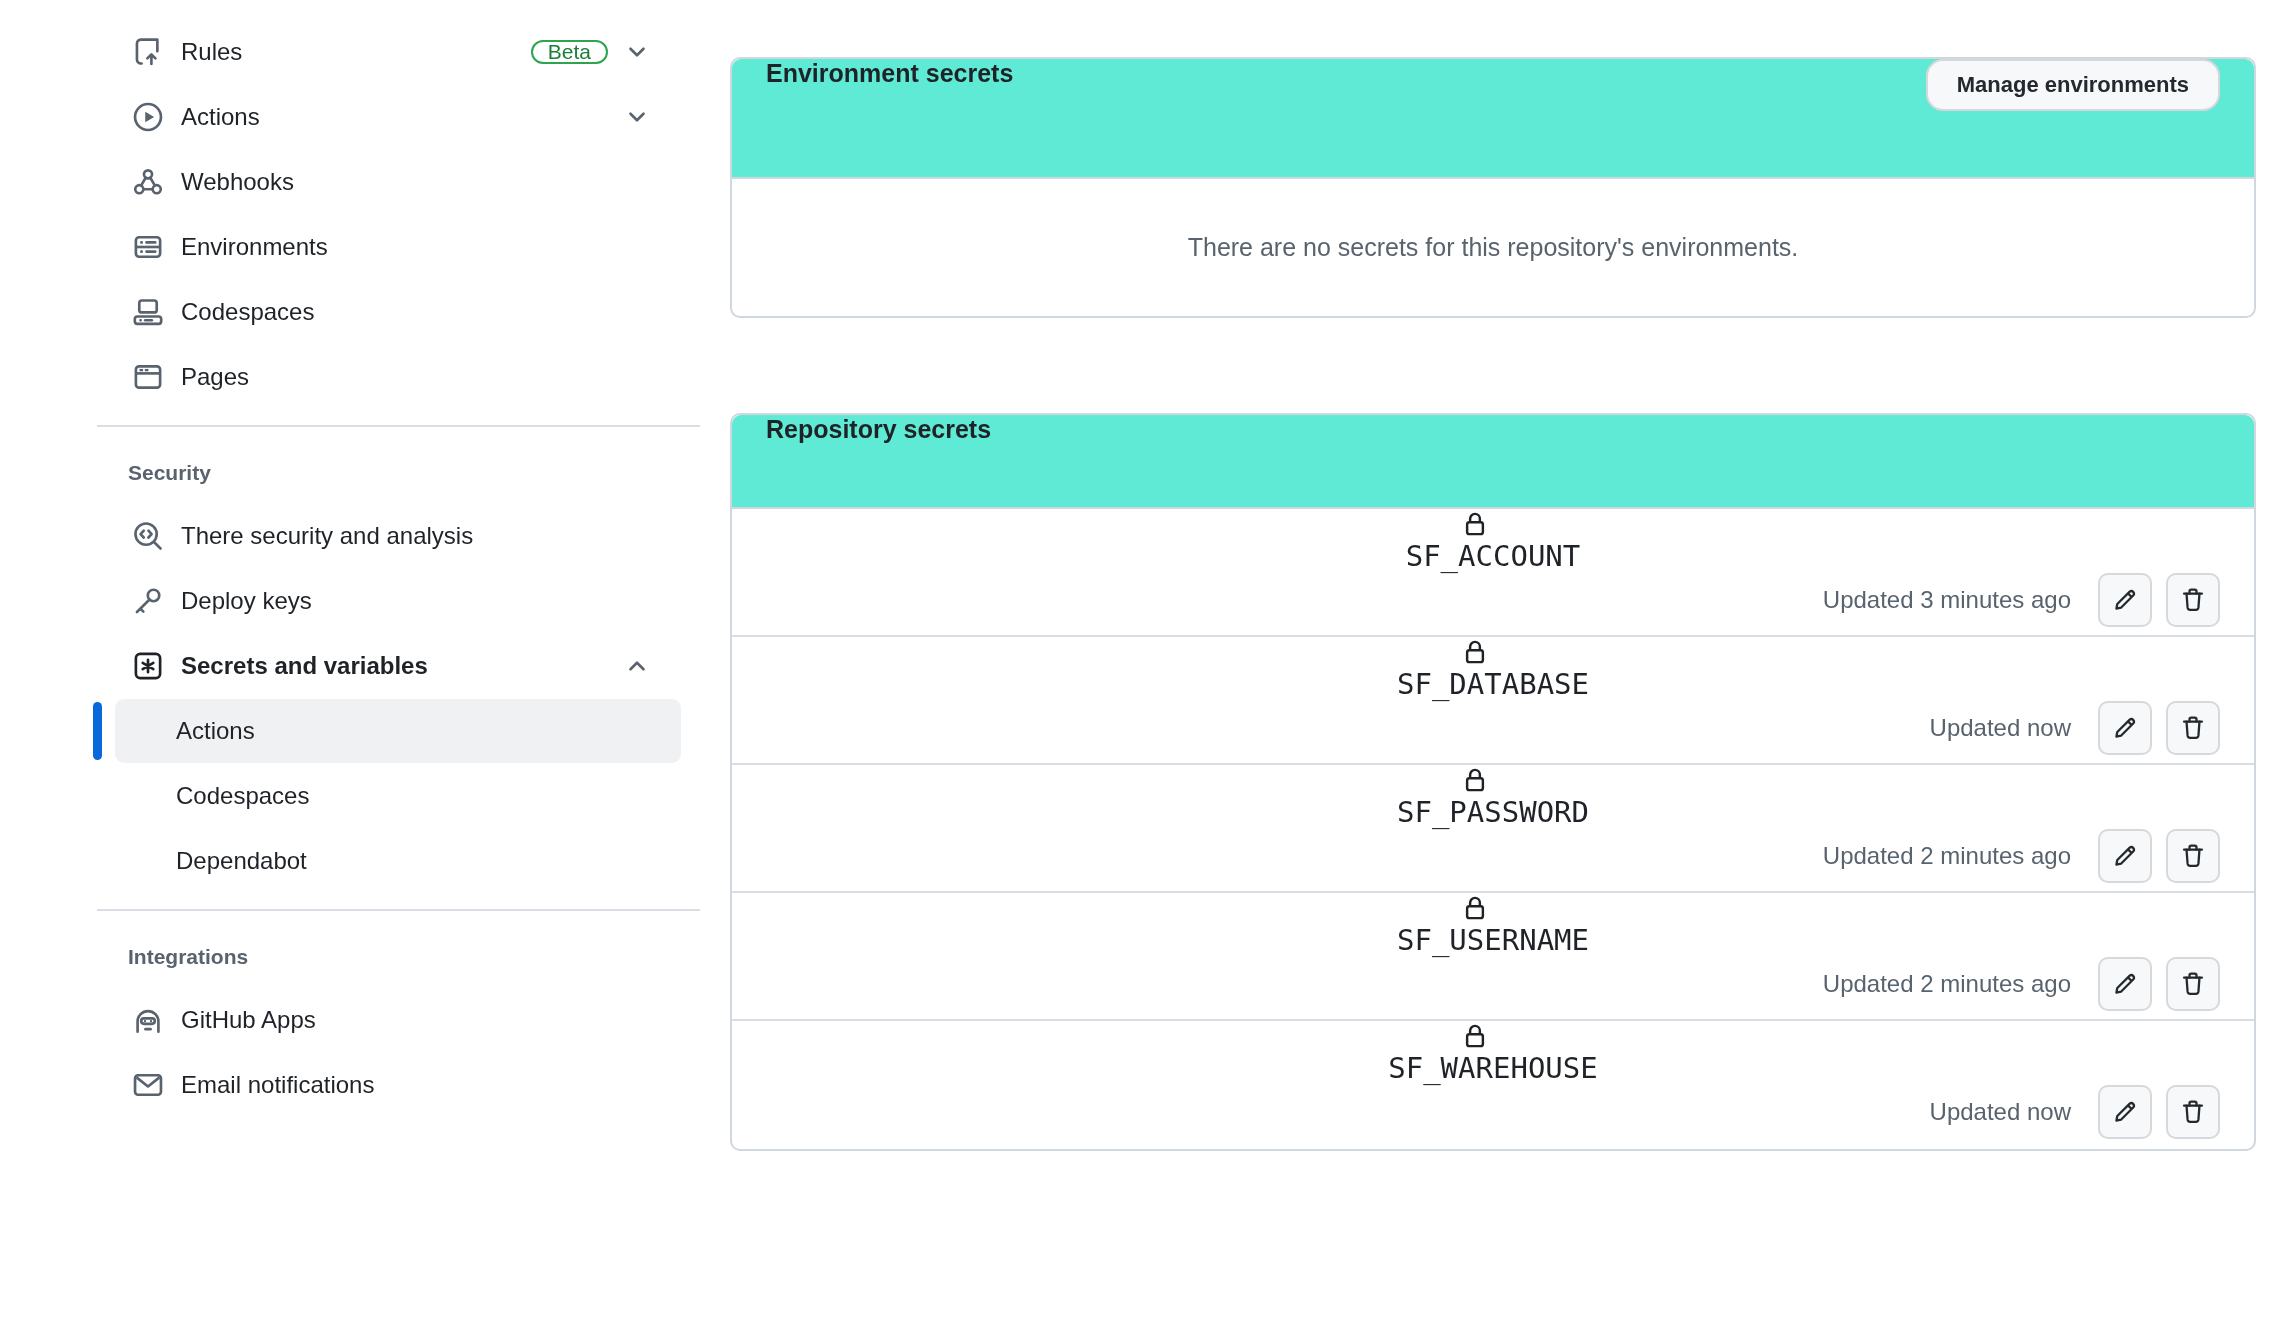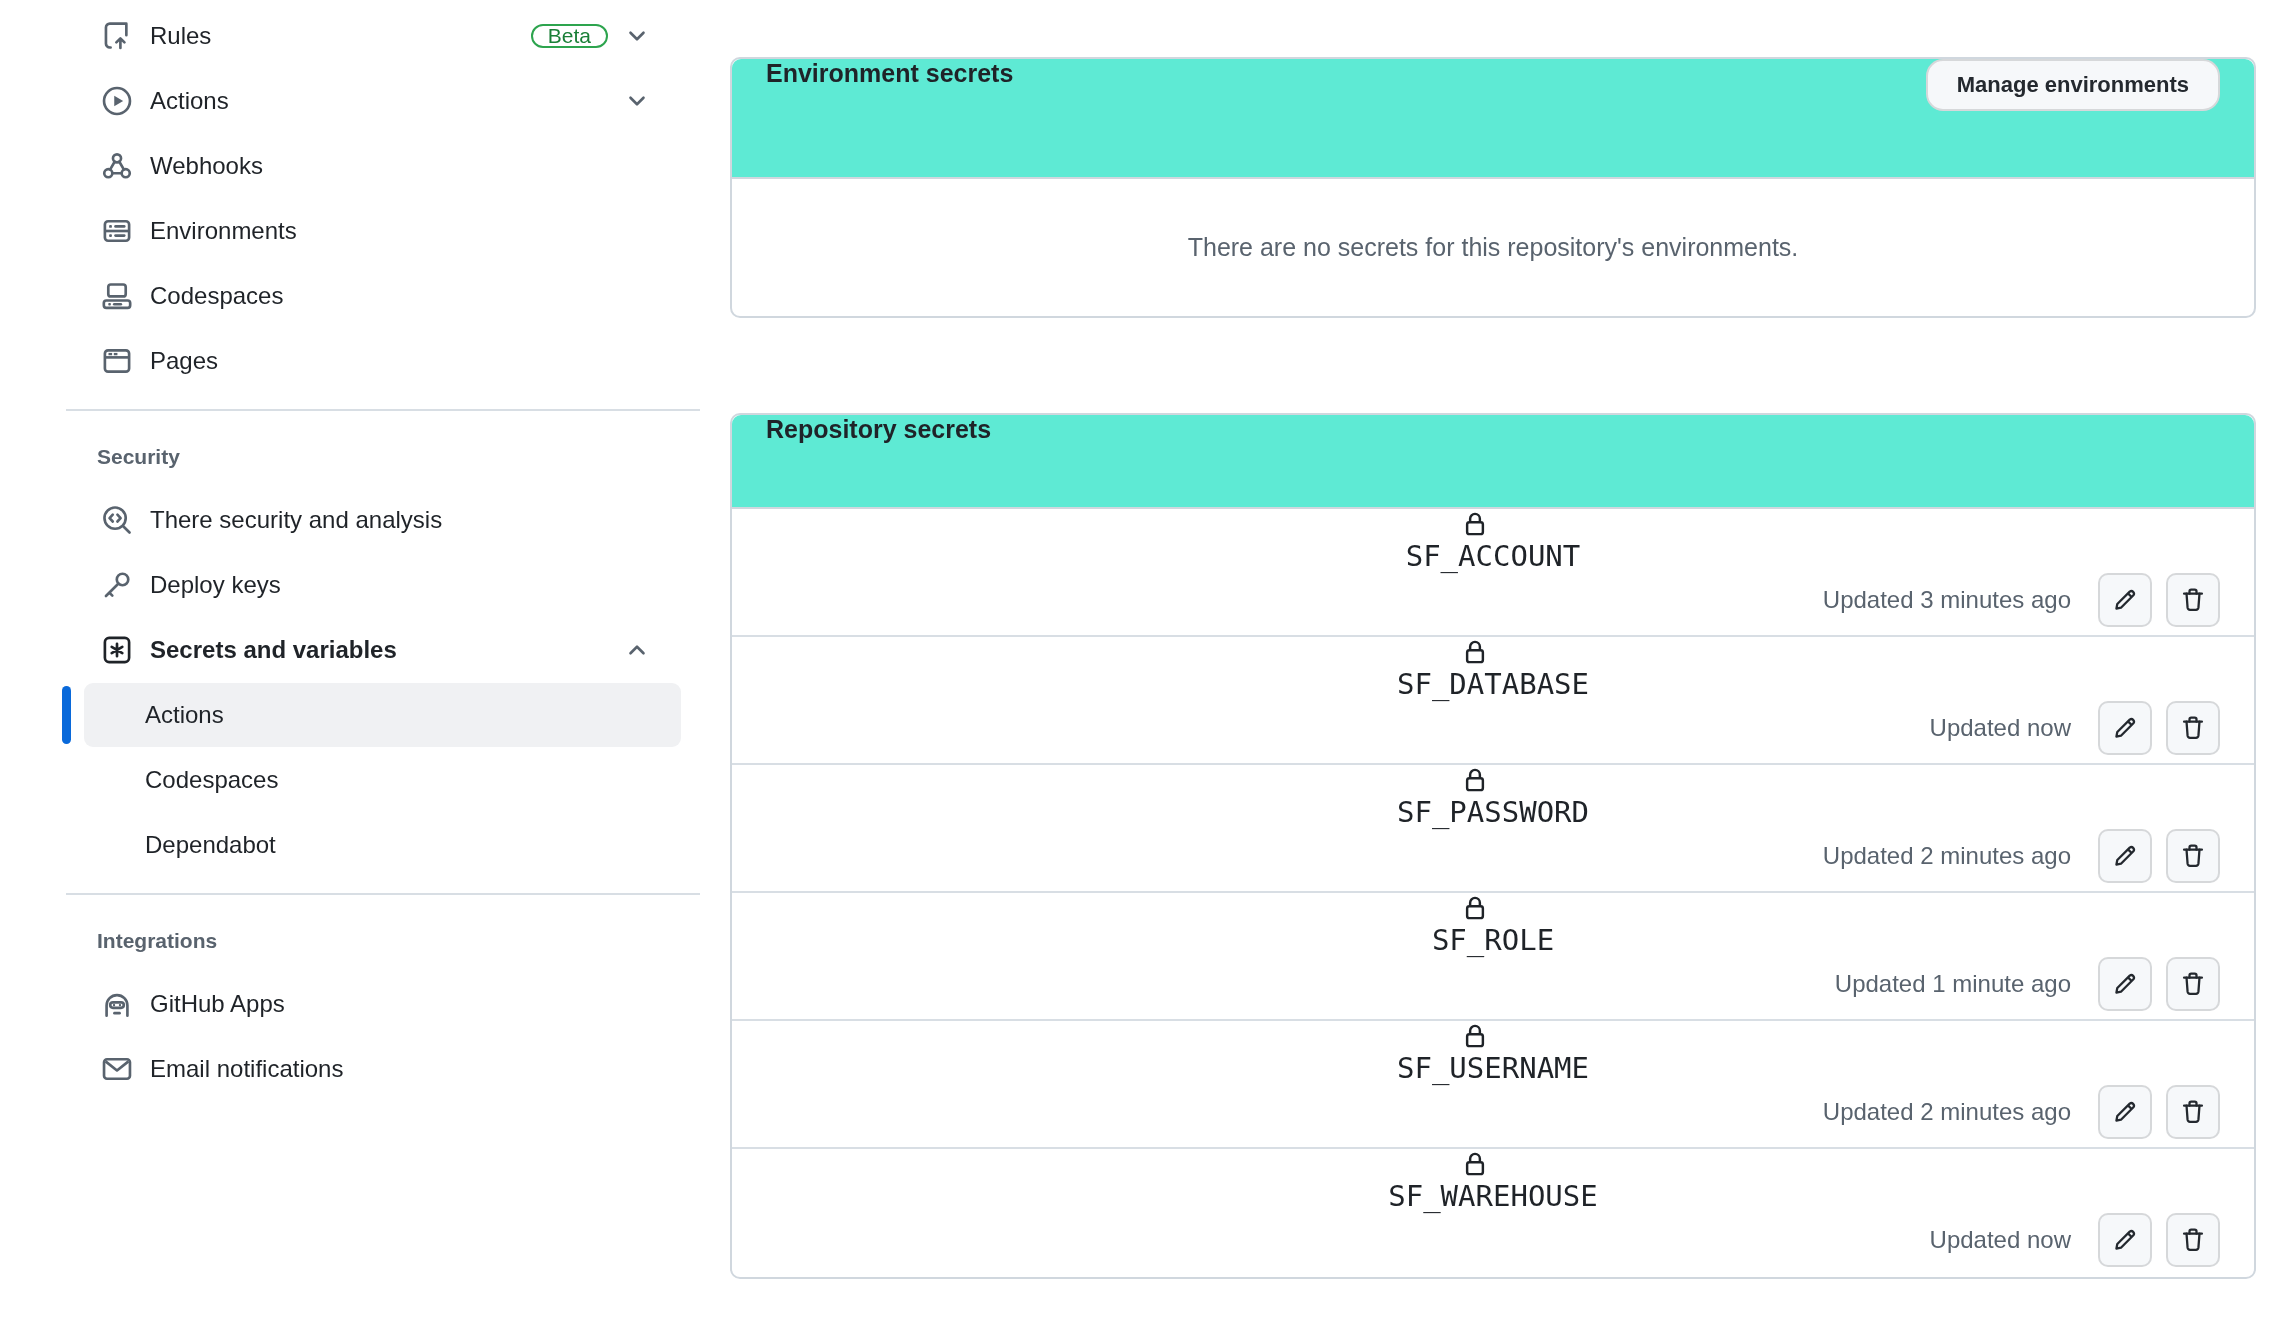--- a/index.html
+++ b/index.html
@@ -1,20 +1,20 @@
 <!DOCTYPE html>
 <html><head>
 <meta charset="utf-8">
 <style>
   * { box-sizing: border-box; margin: 0; padding: 0; }
   html,body { width: 2294px; height: 1322px; background:#ffffff; overflow:hidden;
     font-family: "Liberation Sans", sans-serif; color:#1f2328; }
 
   
-  .sidebar { position:absolute; left:0; top:0; width:700px; padding-top:3px; }
+  .sidebar { position:absolute; left:0; top:16px; width:700px; padding-top:3px;padding-left:31px; }
   .side-item { display:flex; align-items:center; height:65px; padding-left:100px; cursor:pointer; }
   .side-item .ic { width:34px; height:34px; flex:0 0 34px; margin-right:16px; display:flex; align-items:center; justify-content:center; }
   .side-item .lbl { font-size:24px; color:#1f2328; white-space:nowrap; }
   .badge { margin-left:auto; display:inline-flex; align-items:center; height:24px; padding:0 15px;
     border:2px solid #2da44e; border-radius:999px; color:#1a7f37; font-size:21px; font-weight:500; }
   .chev { width:26px; height:26px; margin-right:50px; flex:0 0 26px; }
   .side-item .chev { margin-left:auto; }
   .side-item .badge + .chev { margin-left:16px; }
   .divider { border:0; border-top:2px solid #d8dee4; margin:16px 0 16px 66px; }
   .section-h { height:60px; display:flex; align-items:center; padding-left:97px;
@@ -295,43 +295,20 @@
         <button class="icon-btn" aria-label="Delete">
           <svg width="28" height="28" viewBox="0 0 16 16" fill="none" stroke="#24292f" stroke-width="1.3" stroke-linecap="round" stroke-linejoin="round">
               <path d="M2.9 4.4 H13.1"></path>
               <path d="M6 4.4 V3.1 A1 1 0 0 1 7 2.1 H9 A1 1 0 0 1 10 3.1 V4.4"></path>
               <path d="M4.3 4.4 L4.9 12.4 A1.4 1.4 0 0 0 6.3 13.6 H9.7 A1.4 1.4 0 0 0 11.1 12.4 L11.7 4.4"></path>
             </svg>
         </button>
       </span>
     </div>
 
-    <div class="secret-row">
-      <svg class="lock" viewBox="0 0 16 16" fill="none" stroke="#1f2328" stroke-width="1.3" stroke-linejoin="round">
-        <path d="M5.4 7.1 V5.2 A2.6 2.6 0 0 1 10.6 5.2 V7.1"></path>
-          <rect x="3.8" y="7.1" width="8.4" height="6.3" rx="1.2"></rect>
-        </svg>
-      <span class="secret-name">SF_ROLE</span>
-      <span class="row-right">
-        <span class="updated">Updated 1 minute ago</span>
-        <button class="icon-btn" aria-label="Edit">
-          <svg width="28" height="28" viewBox="0 0 16 16" fill="none" stroke="#24292f" stroke-width="1.3" stroke-linejoin="round">
-              <path d="M3.1 12.9 L3.6 10.3 L10.7 3.2 A1.5 1.5 0 0 1 12.8 5.3 L5.7 12.4 L3.1 12.9 Z"></path>
-              <path d="M9.7 4.2 L11.8 6.3"></path>
-            </svg>
-        </button>
-        <button class="icon-btn" aria-label="Delete">
-          <svg width="28" height="28" viewBox="0 0 16 16" fill="none" stroke="#24292f" stroke-width="1.3" stroke-linecap="round" stroke-linejoin="round">
-              <path d="M2.9 4.4 H13.1"></path>
-              <path d="M6 4.4 V3.1 A1 1 0 0 1 7 2.1 H9 A1 1 0 0 1 10 3.1 V4.4"></path>
-              <path d="M4.3 4.4 L4.9 12.4 A1.4 1.4 0 0 0 6.3 13.6 H9.7 A1.4 1.4 0 0 0 11.1 12.4 L11.7 4.4"></path>
-            </svg>
-        </button>
-      </span>
-    </div>
 
     <div class="secret-row">
       <svg class="lock" viewBox="0 0 16 16" fill="none" stroke="#1f2328" stroke-width="1.3" stroke-linejoin="round">
         <path d="M5.4 7.1 V5.2 A2.6 2.6 0 0 1 10.6 5.2 V7.1"></path>
           <rect x="3.8" y="7.1" width="8.4" height="6.3" rx="1.2"></rect>
         </svg>
       <span class="secret-name">SF_USERNAME</span>
       <span class="row-right">
         <span class="updated">Updated 2 minutes ago</span>
         <button class="icon-btn" aria-label="Edit">

